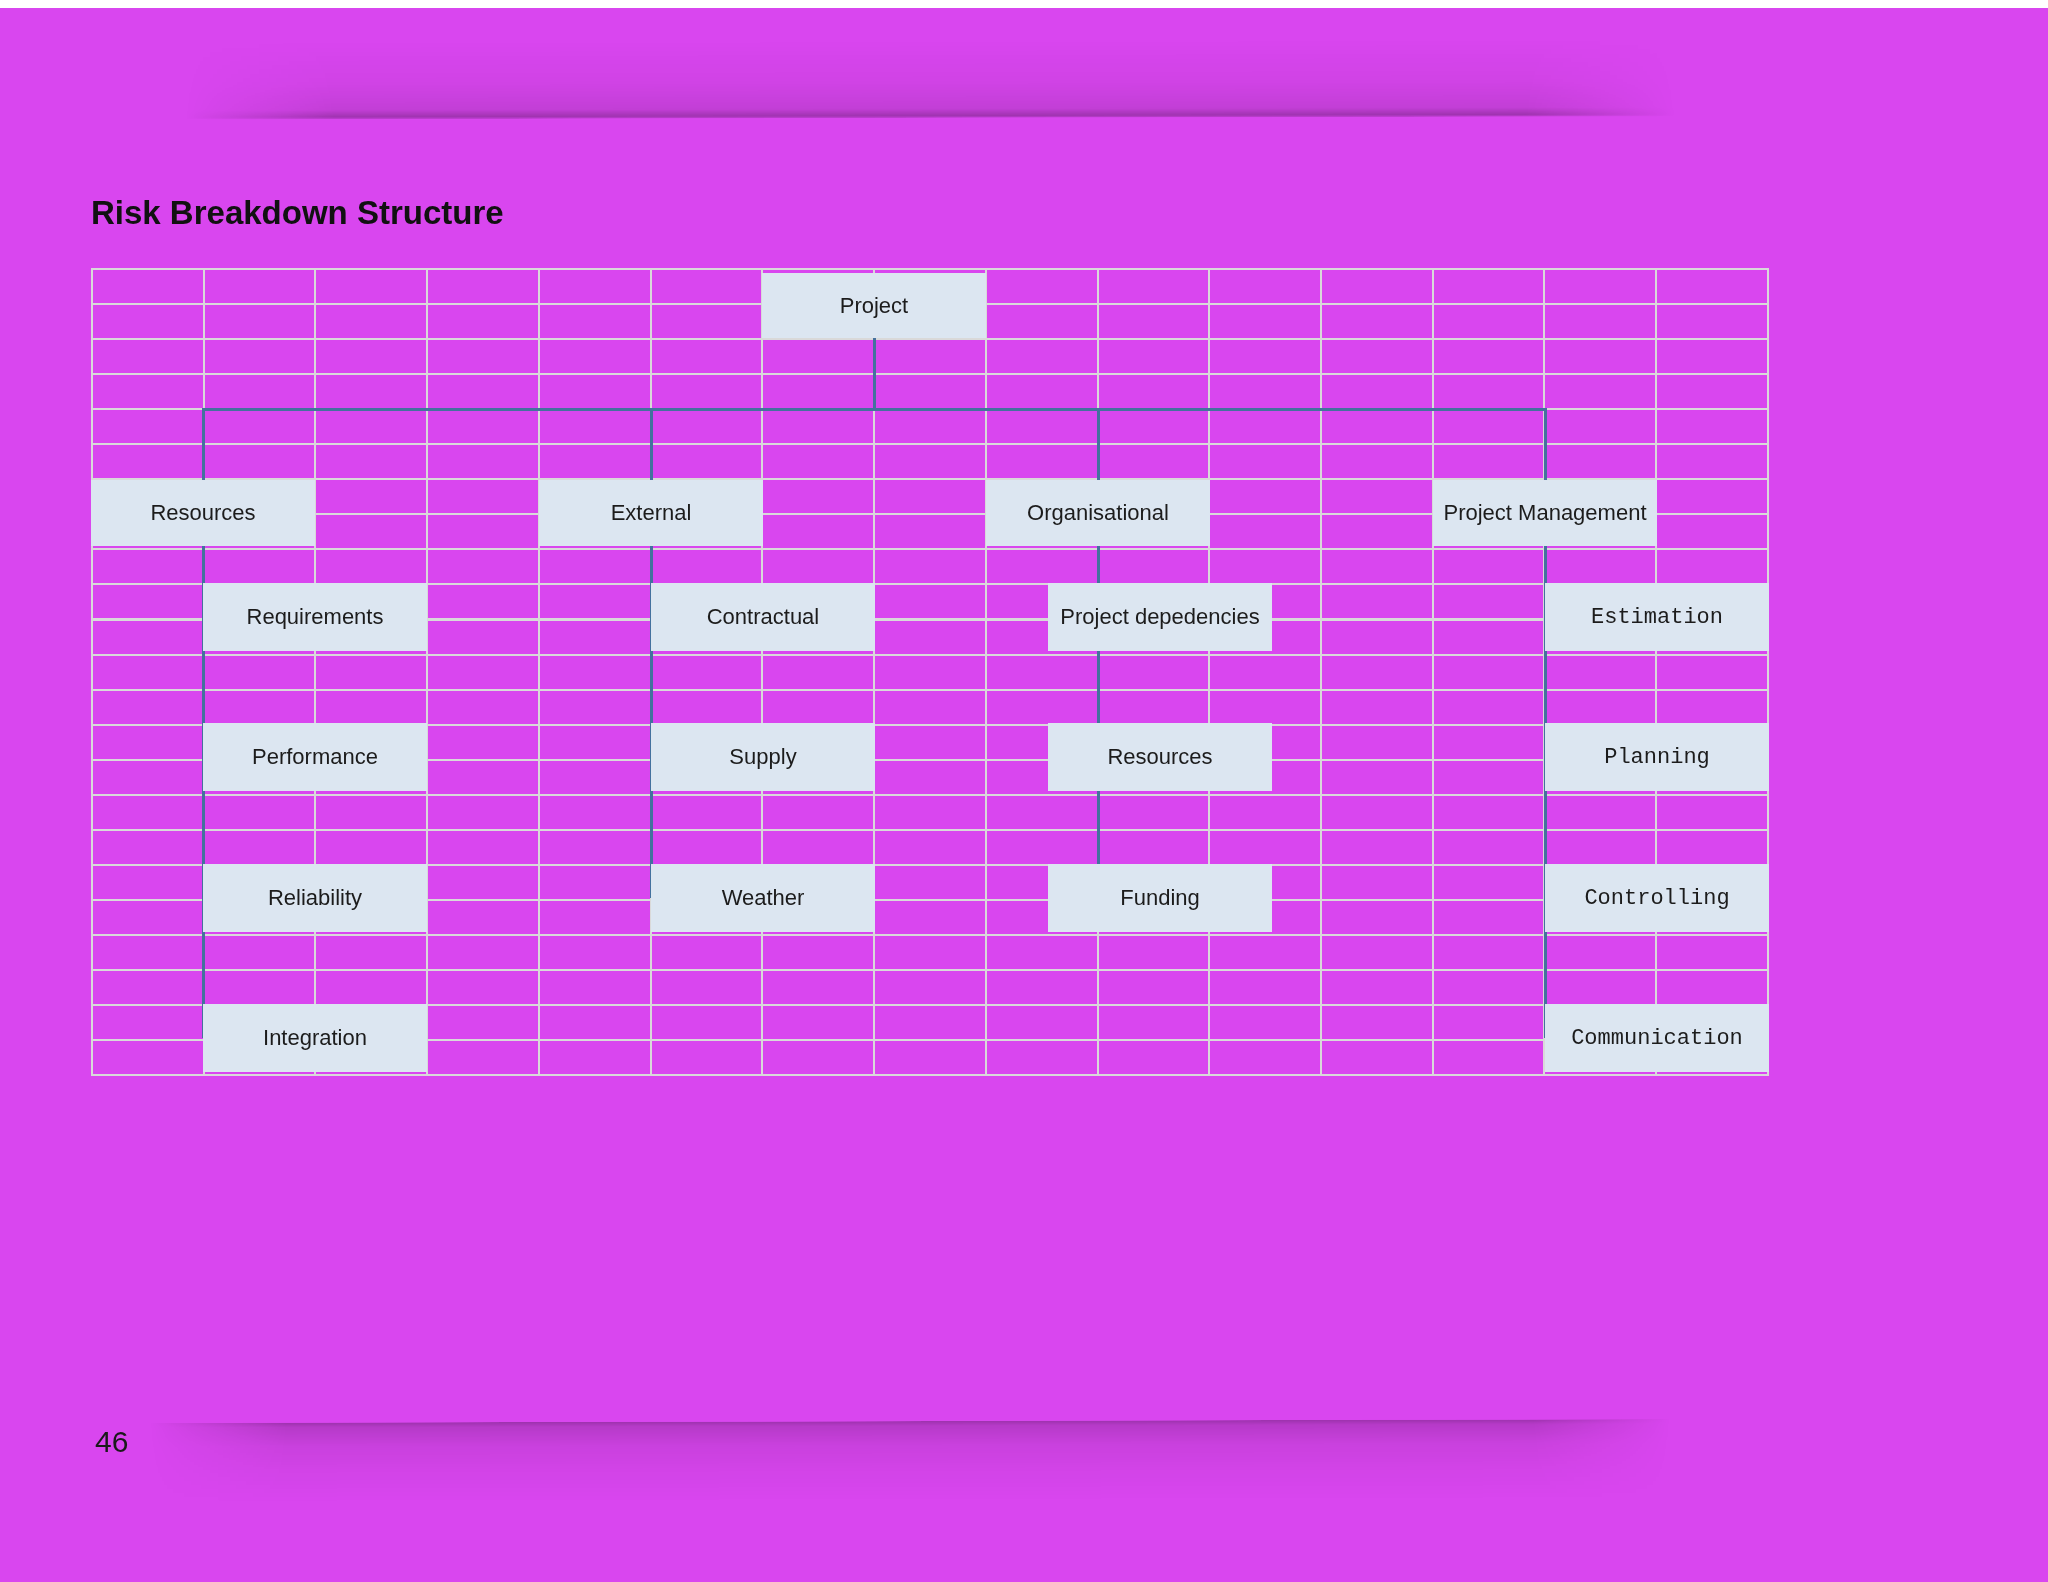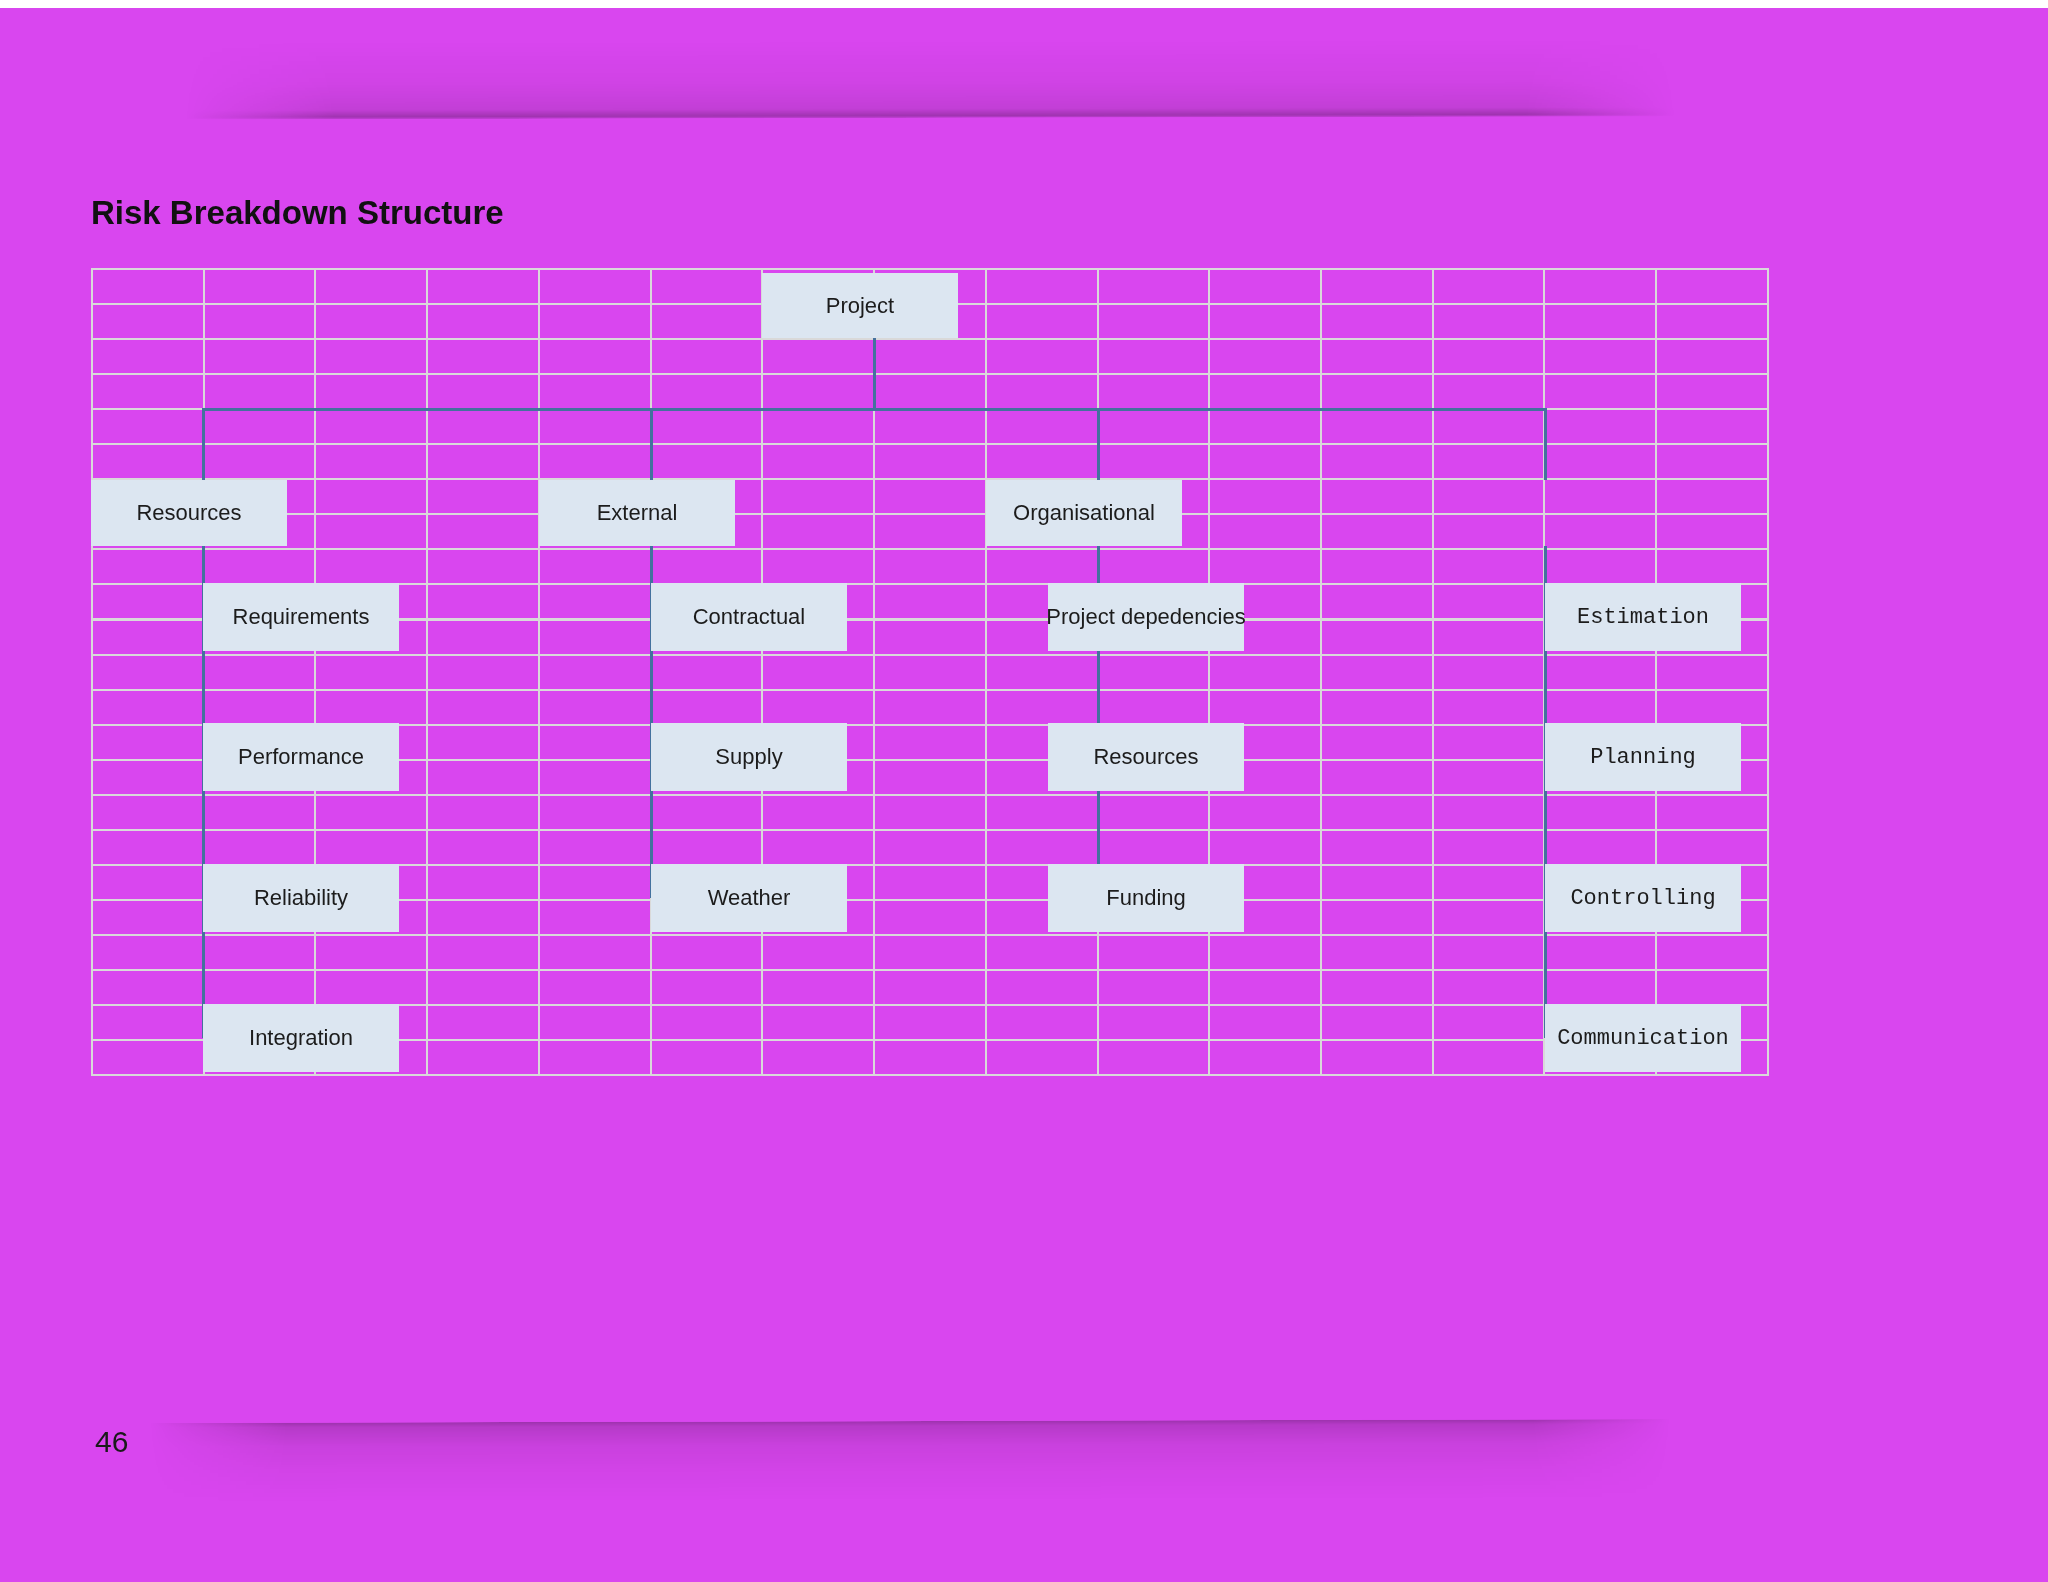--- a/index.html
+++ b/index.html
@@ -57,21 +57,21 @@
     background-image:
       repeating-linear-gradient(to right, var(--grid-line) 0px, var(--grid-line) 2px, transparent 2px, transparent 111.73px),
       repeating-linear-gradient(to bottom, var(--grid-line) 0px, var(--grid-line) 2px, transparent 2px, transparent 35.05px);
   }
   .line{
     position:absolute;
     background:var(--connector);
   }
   .node{
     position:absolute;
-    width:196px;
+    width:224px;
     background:var(--box-fill);
     display:flex;
     align-items:center;
     justify-content:center;
     font-size:22px;
     color:#1c1c1c;
     white-space:nowrap;
   }
   .root-node   {left:762px;  top:265px; height:65px;}
   .branch-node {top:472px;   height:66px;}
@@ -107,20 +107,21 @@
   <div class="line" style="left:202px;  top:538px; width:3px; height:492px;"></div>
   <div class="line" style="left:650px;  top:538px; width:3px; height:352px;"></div>
   <div class="line" style="left:1097px; top:538px; width:3px; height:352px;"></div>
   <div class="line" style="left:1544px; top:538px; width:3px; height:492px;"></div>
 
   <div class="node root-node">Project</div>
 
   <div class="node branch-node b0">Resources</div>
   <div class="node branch-node b1">External</div>
   <div class="node branch-node b2">Organisational</div>
+  <div class="node branch-node b3">Project Management</div>
 
   <div class="node child-node c-col0 r0">Requirements</div>
   <div class="node child-node c-col0 r1">Performance</div>
   <div class="node child-node c-col0 r2">Reliability</div>
   <div class="node child-node c-col0 r3">Integration</div>
 
   <div class="node child-node c-col1 r0">Contractual</div>
   <div class="node child-node c-col1 r1">Supply</div>
   <div class="node child-node c-col1 r2">Weather</div>
 

